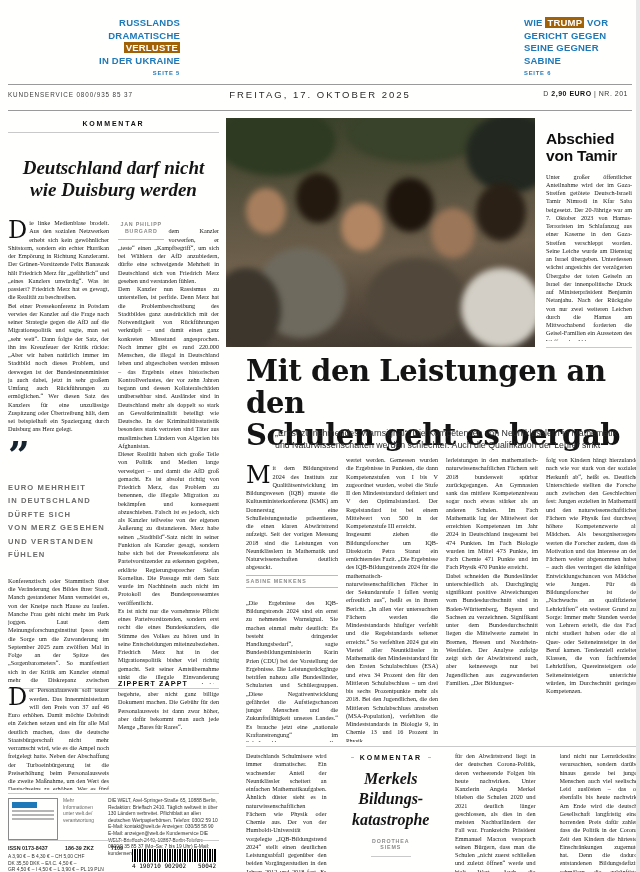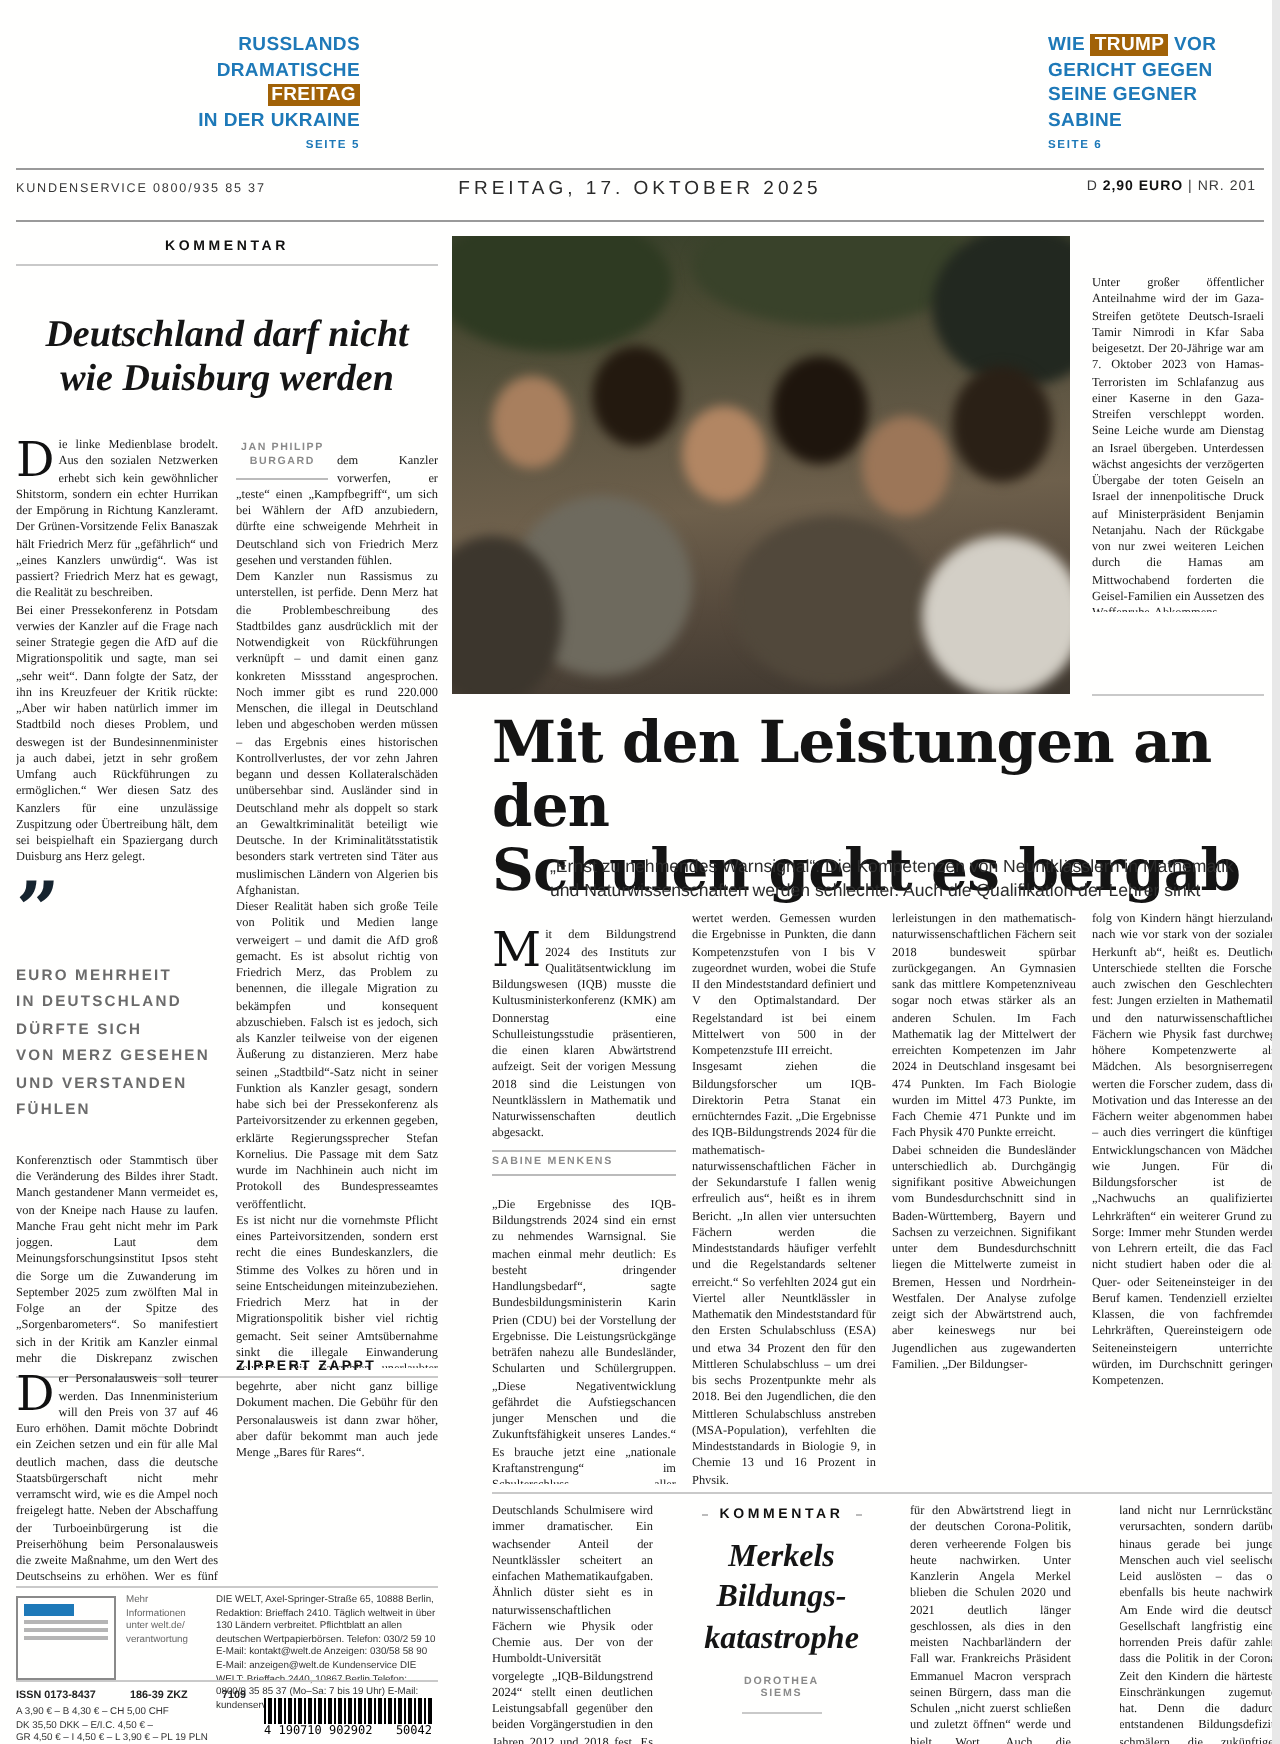--- a/index.html
+++ b/index.html
@@ -72,21 +72,21 @@
              font-size:6px;color:#000;}
 </style>
 </head>
 <body>
 
 <div id="page">
 
   <div class="abs teaser" style="left:50px;top:17px;width:130px;text-align:right;">
     <div>RUSSLANDS</div>
     <div>DRAMATISCHE</div>
-    <div><span class="hl">FREITAG</span></div>
+    <div><span class="hl">VERLUSTE</span></div>
     <div>IN DER UKRAINE</div>
     <div class="seite">SEITE 5</div>
   </div>
 
 
   <div class="abs teaser" style="left:524px;top:17px;width:112px;">
     <div><span>WIE </span><span class="hl">TRUMP</span><span> VOR</span></div>
     <div>GERICHT GEGEN</div>
     <div>SEINE GEGNER</div>
     <div>SABINE</div>
@@ -184,20 +184,22 @@
     <div class="blob" style="left:160px;top:60px;width:48px;height:54px;background:#1e150d;"></div>
     <div class="blob" style="left:205px;top:90px;width:44px;height:50px;background:#9c7658;"></div>
     <div class="blob" style="left:250px;top:65px;width:50px;height:58px;background:#2a2016;"></div>
     <div class="blob" style="left:30px;top:130px;width:90px;height:90px;background:#6e6a5e;"></div>
     <div class="blob" style="left:140px;top:140px;width:100px;height:85px;background:#51483b;"></div>
     <div class="blob" style="left:235px;top:150px;width:80px;height:80px;background:#d3cfc6;"></div>
     <div class="blob" style="left:-15px;top:150px;width:70px;height:85px;background:#3c362d;"></div>
   </div>
 
   <div class="abs" style="left:546px;top:130px;width:86px;">
+    <div class="tamir-head">Abschied
+von Tamir</div>
     <div class="col body-txt" style="margin-top:8px;height:168px;">Unter großer öffentlicher Anteilnahme wird der im Gaza-Streifen getötete Deutsch-Israeli Tamir Nimrodi in Kfar Saba beigesetzt. Der 20-Jährige war am 7. Oktober 2023 von Hamas-Terroristen im Schlafanzug aus einer Kaserne in den Gaza-Streifen verschleppt worden. Seine Leiche wurde am Dienstag an Israel übergeben. Unterdessen wächst angesichts der verzögerten Übergabe der toten Geiseln an Israel der innenpolitische Druck auf Ministerpräsident Benjamin Netanjahu. Nach der Rückgabe von nur zwei weiteren Leichen durch die Hamas am Mittwochabend forderten die Geisel-Familien ein Aussetzen des Waffenruhe-Abkommens.</div>
   </div>
   <div class="abs hairline" style="left:546px;top:347px;width:86px;"></div>
 
   <div class="abs main-head" style="left:246px;top:356px;width:394px;">Mit den Leistungen an den
 Schulen geht es bergab</div>
   <div class="abs subhead" style="left:247px;top:428px;width:394px;">„Ernst zu nehmendes Warnsignal“: Die Kompetenzen von Neuntklässlern in Mathematik
 und Naturwissenschaften werden schlechter. Auch die Qualifikation der Lehrer sinkt</div>
 
   <div class="abs" style="left:246px;top:456px;width:394px;height:286px;display:flex;gap:8px;">

